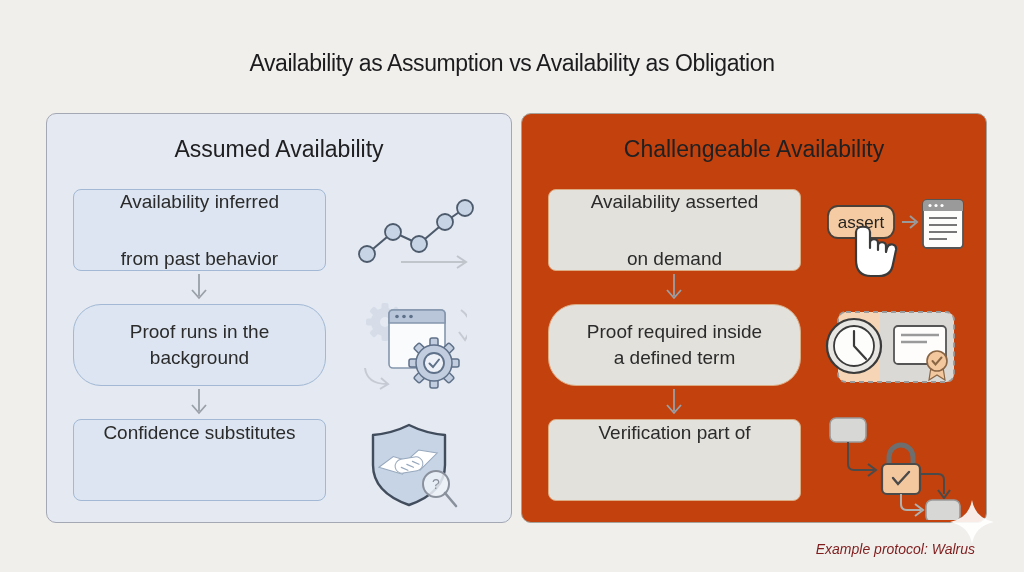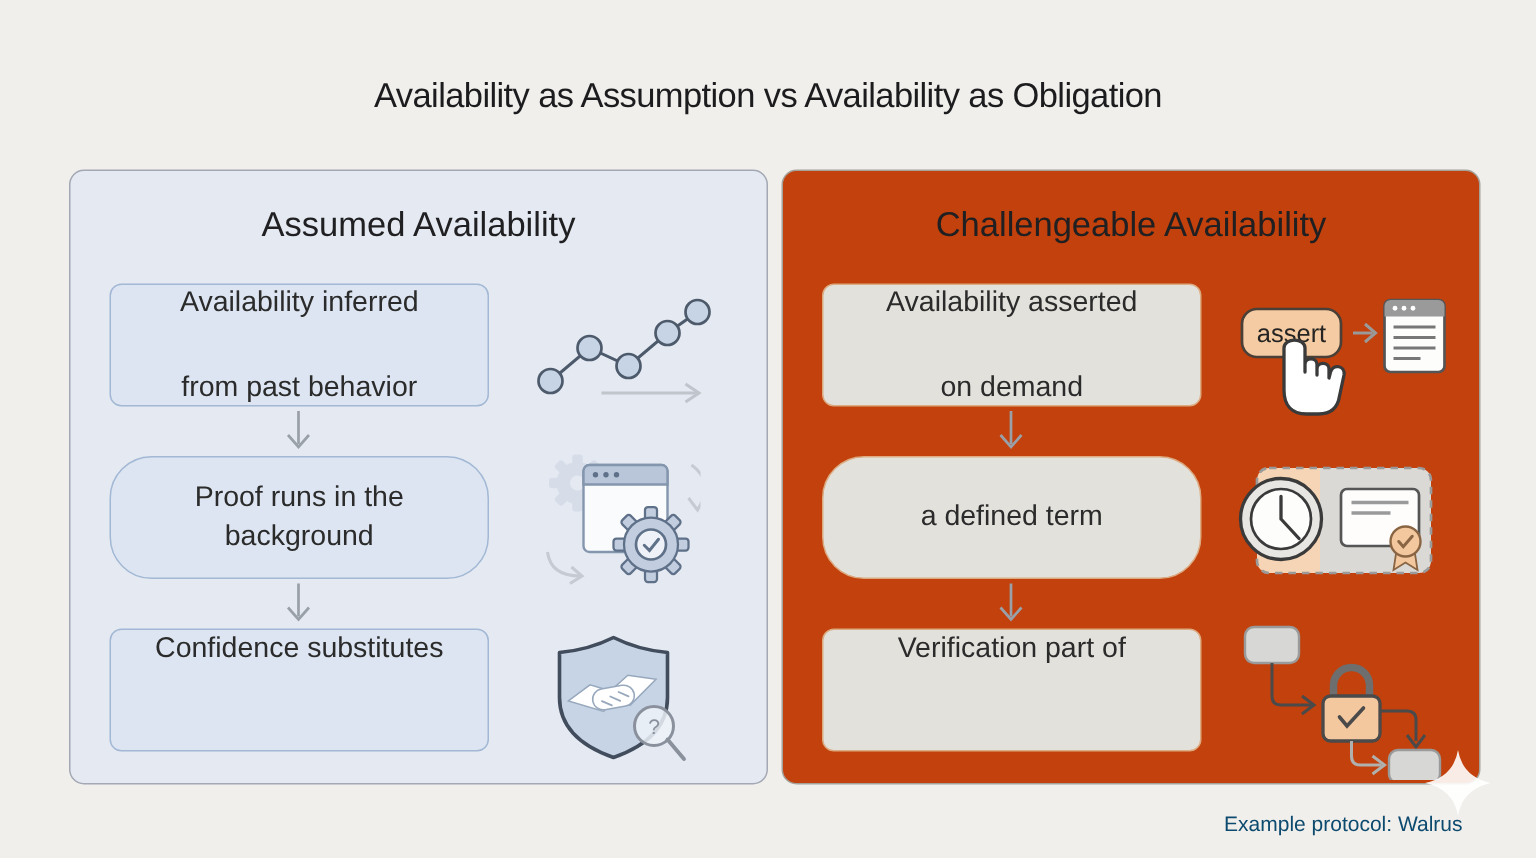--- a/index.html
+++ b/index.html
@@ -32,21 +32,21 @@
     font-size:19px; line-height:26px; color:#2b2b2b; text-align:center;
   }
   .panel.left  .step-box { background:#dce5f1; border:1.5px solid #a2b8d4; }
   .panel.right .step-box { background:#e3e1dc; border:1.5px solid #dcab82; }
   .row1 { top:75px;gap:31px; } .row2 { top:190px;border-radius:28px; } .row3 { top:305px;justify-content:space-between; }
   .arrow-connector { position:absolute; left:137px; width:30px; height:31px; }
   .gap1 { top:158px; } .gap2 { top:273px; }
   .icon-slot { position:absolute; }
   .footer-caption {
     position:absolute; top:541px; right:49px;
-    font-size:14px; color:#0c4a6e;
+    font-size:14px; color:#7f1d1d;font-style:italic;
   }
   .sparkle { position:absolute; left:948px; top:498px; width:48px; height:48px; }
 </style>
 </head>
 <body>
 
 <h1 class="main-title">Availability as Assumption vs Availability as Obligation</h1>
 
 <section class="panel left">
   <h2 class="panel-heading">Assumed Availability</h2>
@@ -148,20 +148,21 @@
 
   <div class="step-box row1">
     <span>Availability asserted</span>
     <span>on demand</span>
   </div>
   <svg class="arrow-connector gap1" viewBox="0 0 30 31">
     <line x1="15" y1="2" x2="15" y2="24" stroke="#9aa0a8" stroke-width="1.8"></line>
     <polyline points="8,18 15,26 22,18" fill="none" stroke="#9aa0a8" stroke-width="1.8"></polyline>
   </svg>
   <div class="step-box row2">
+    <span>Proof required inside</span>
     <span>a defined term</span>
   </div>
   <svg class="arrow-connector gap2" viewBox="0 0 30 31">
     <line x1="15" y1="2" x2="15" y2="24" stroke="#9aa0a8" stroke-width="1.8"></line>
     <polyline points="8,18 15,26 22,18" fill="none" stroke="#9aa0a8" stroke-width="1.8"></polyline>
   </svg>
   <div class="step-box row3">
     <span>Verification part of</span>
   </div>
 

